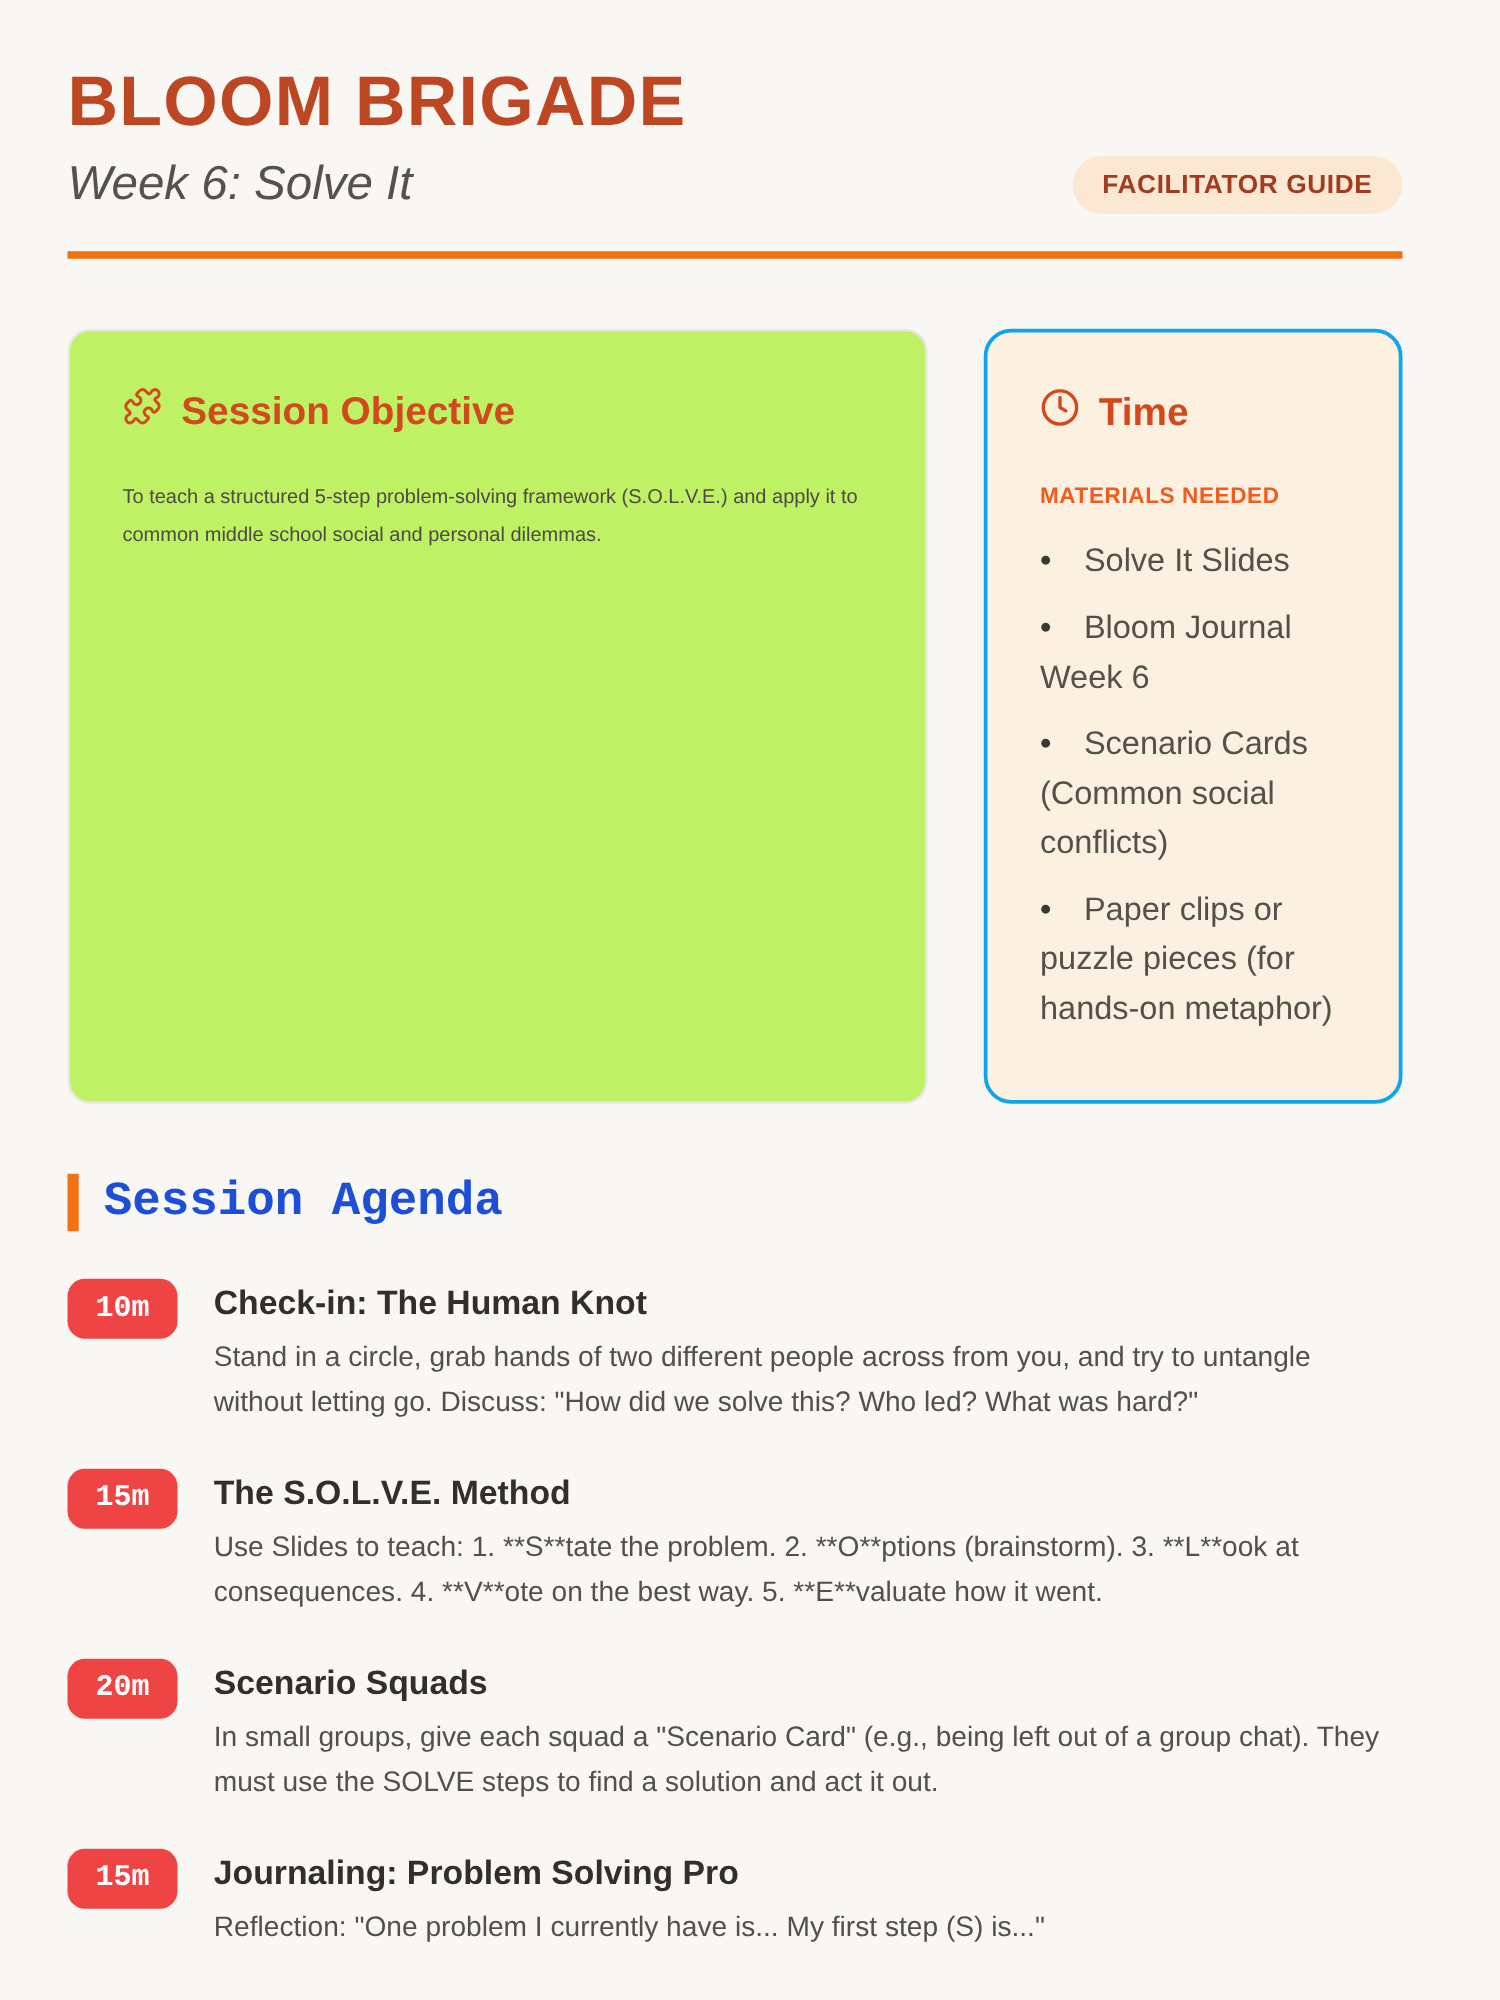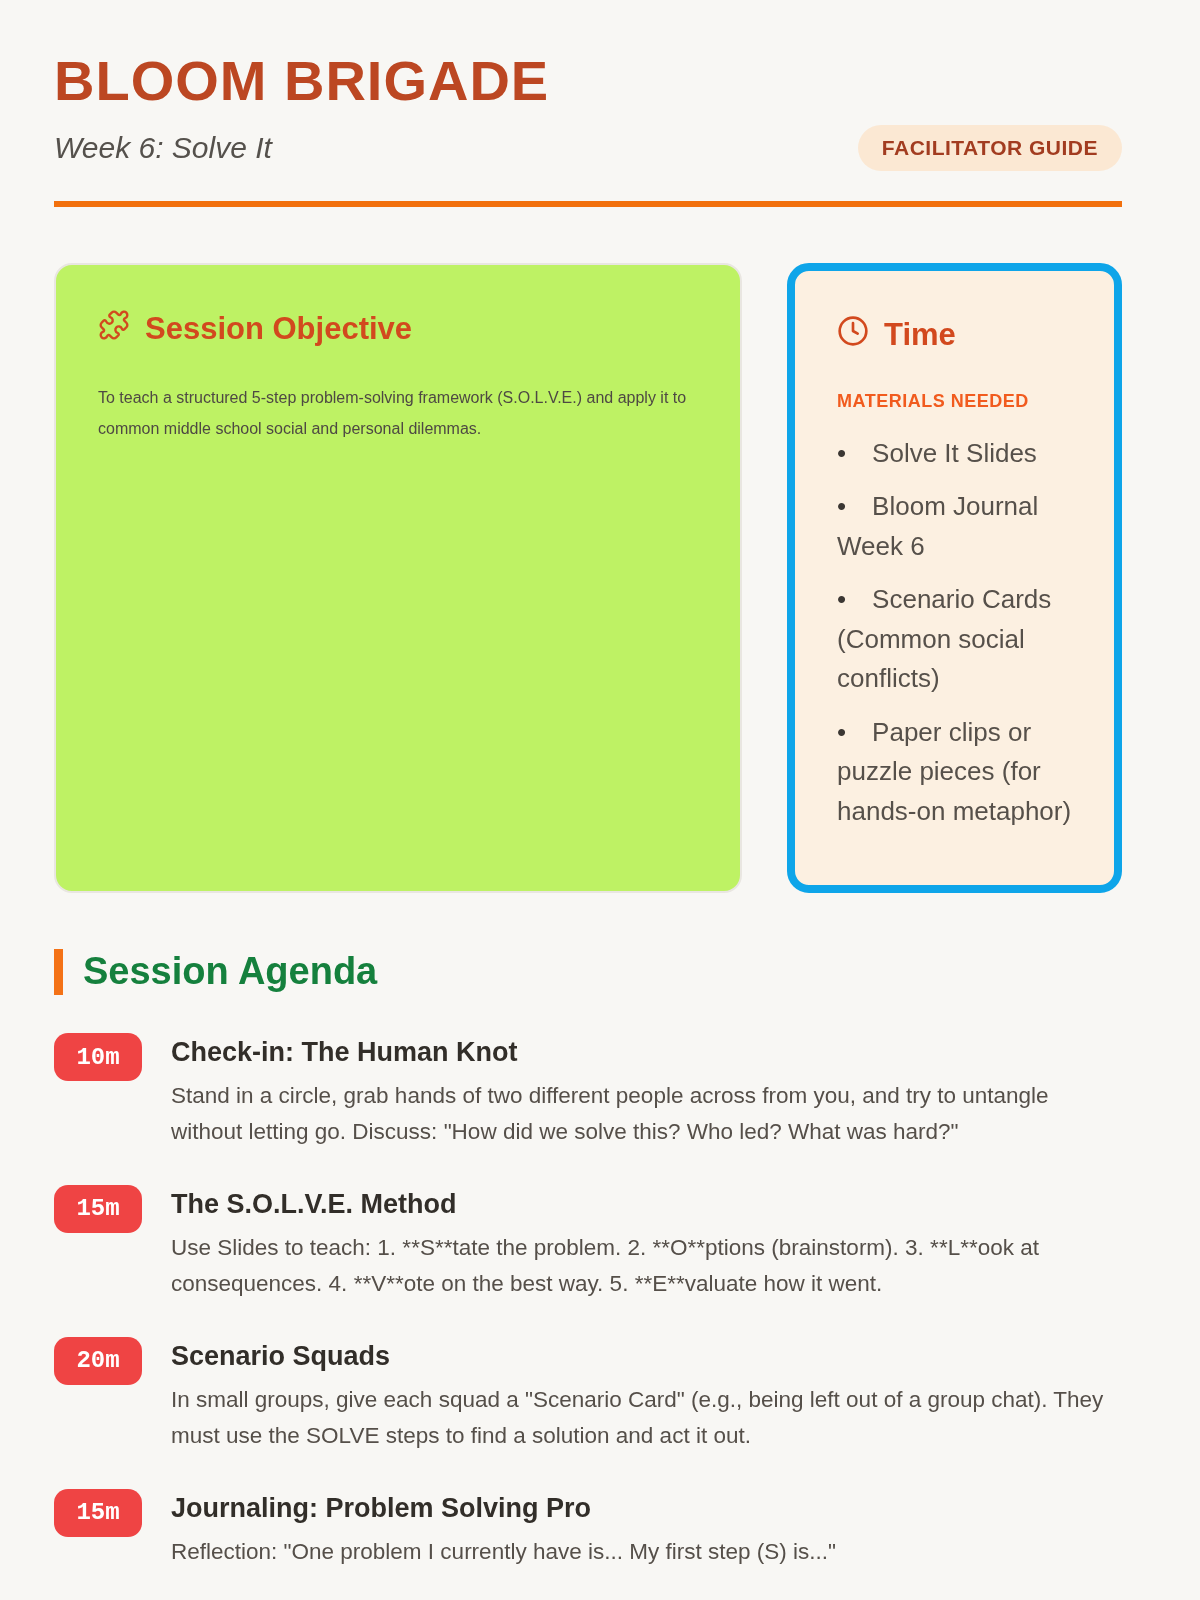--- a/index.html
+++ b/index.html
@@ -14,21 +14,21 @@
   
   .title {
     font-size: 56px; font-weight: 800; letter-spacing: 1px;
     color: #BC4722; line-height: 1.05;
   }
   .subtitle-row {
     display: flex; justify-content: space-between; align-items: center;
     margin-top: 14px;
   }
   .subtitle {
-    font-style: italic; font-size: 30px; color: #55514C; font-weight: 400;
+    font-style: italic; font-size: 38px; color: #55514C; font-weight: 400;
   }
   .guide-badge {
     background: #FBE8D3; color: #A23C20;
     font-size: 21px; font-weight: 700; letter-spacing: 0.5px;
     padding: 11px 24px; border-radius: 26px; white-space: nowrap;
   }
   .header-rule {
     margin-top: 30px; height: 6px; background: #F2700D; border: none;
   }
 
@@ -36,21 +36,21 @@
   .cards-row {
     margin-top: 56px;
     display: grid; grid-template-columns: 1fr 335px; gap: 45px;
     align-items: stretch; min-height: 570px;
   }
   .card-objective {
     background: #bef264; border: 2px solid #E9E6E1; border-radius: 18px;
     padding: 44px 42px;
   }
   .card-time {
-    background: #FCF0E1; border: 8px solid #0ea5e9; border-radius: 22px;
+    background: #FCF0E1; border: 3px solid #0ea5e9; border-radius: 22px;
     padding: 44px 42px 40px 42px;
   }
   .card-heading {
     display: flex; align-items: center; gap: 15px;
     color: #D2491E; font-size: 31px; font-weight: 700;
   }
   .card-heading svg { flex: 0 0 auto; }
   .objective-body {
     margin-top: 34px; font-size: 16px; line-height: 1.92; color: #4E4943;
     max-width: 600px;
@@ -67,21 +67,21 @@
     font-size: 26px; color: #56504A; line-height: 1.52; margin-bottom: 14px;
   }
   .materials-list li::before {
     content: "\2022"; color: #3B3733; margin-right: 26px;
   }
 
   
   .agenda-section { margin-top: 56px; }
   .section-heading {
     border-left: 9px solid #F47216; padding-left: 20px;
-    font-size: 38px; font-weight: 700; color: #15803d; line-height: 1.2;
+    font-size: 38px; font-weight: 700; color: #1d4ed8; line-height: 1.2; font-family: Liberation Mono, monospace;
   }
   .agenda-items { margin-top: 38px; }
   .agenda-item {
     display: grid; grid-template-columns: 88px 1fr; gap: 29px;
     margin-bottom: 34px; align-items: start;
   }
   .time-badge {
     background: #ef4444; color: #FFFFFF;
     font-size: 24px; font-weight: 700;
     height: 48px; border-radius: 14px;

